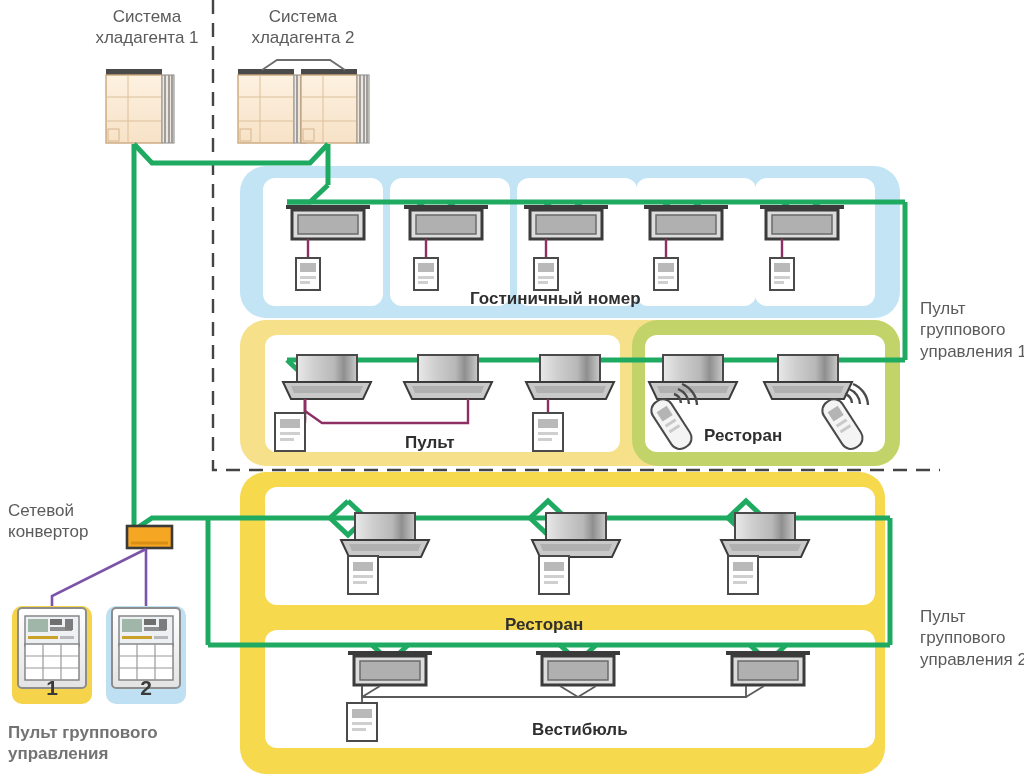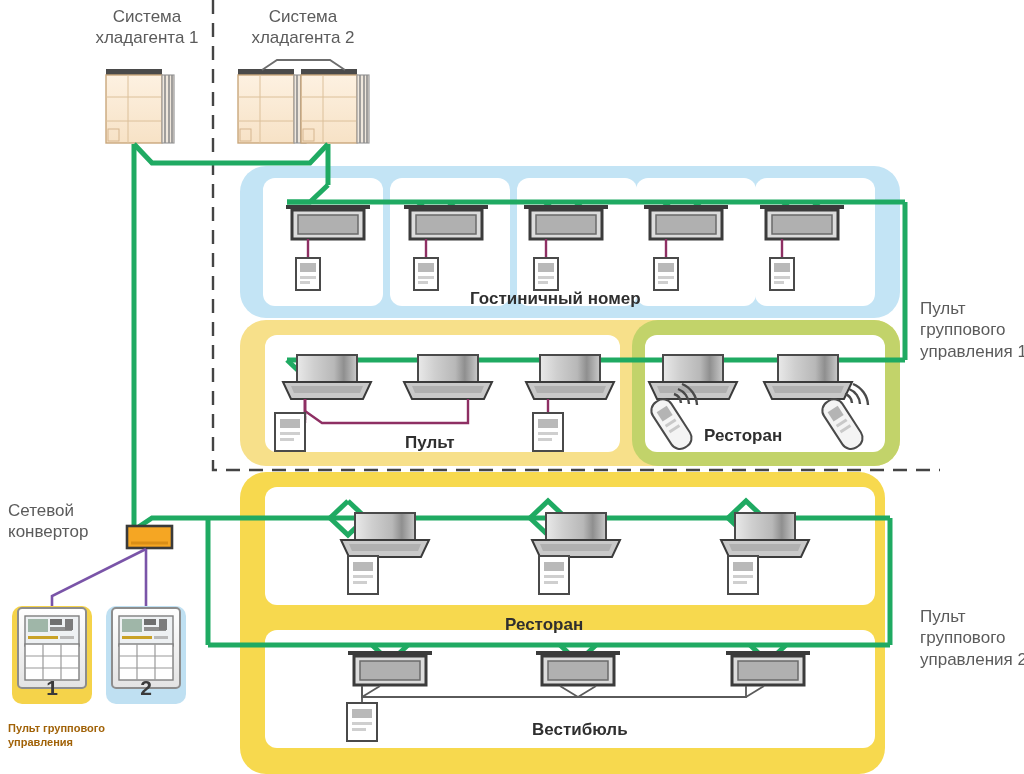--- a/index.html
+++ b/index.html
@@ -3,21 +3,21 @@
 <meta charset="utf-8">
 <style>
   html,body{margin:0;padding:0;background:#ffffff;}
   body{width:1024px;height:774px;position:relative;overflow:hidden;
        font-family:"Liberation Sans","DejaVu Sans",sans-serif;color:#3a3a3a;}
   #stage{position:absolute;left:0;top:0;width:880px;height:774px;}
   svg{position:absolute;left:0;top:0;width:1024px;height:774px;}
   .lbl{position:absolute;line-height:1.25;white-space:pre;}
   .lbl-grey{color:#5b5b5b;font-size:17px;}
   .lbl-zone{color:#2f2f2f;font-size:17px;font-weight:bold;}
-  .lbl-bold{color:#a16207;font-size:11px;font-weight:bold;}
+  .lbl-bold{color:#737373;font-size:17px;font-weight:bold;}
   .num{position:absolute;font-size:21px;font-weight:bold;color:#3a3a3a;}
 </style>
 </head>
 <body>
 
 <div id="stage">
 
 <svg viewBox="0 0 1024 774">
   <defs>
     <linearGradient id="cassGrad" x1="0" y1="0" x2="1" y2="0">

